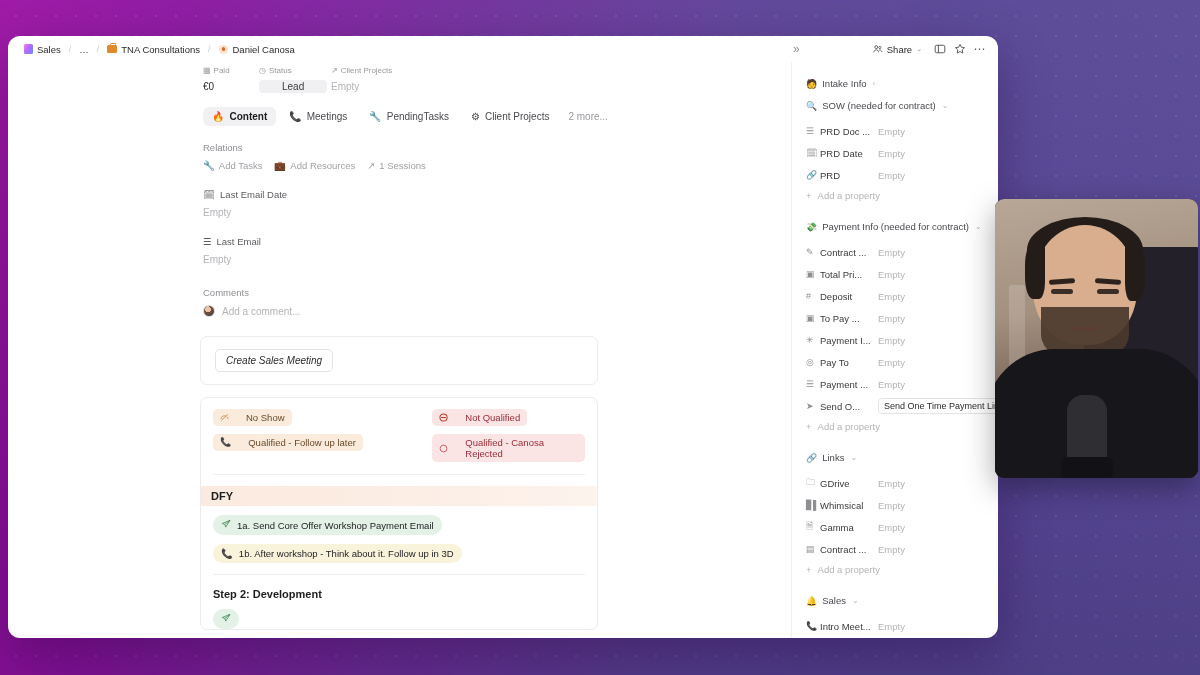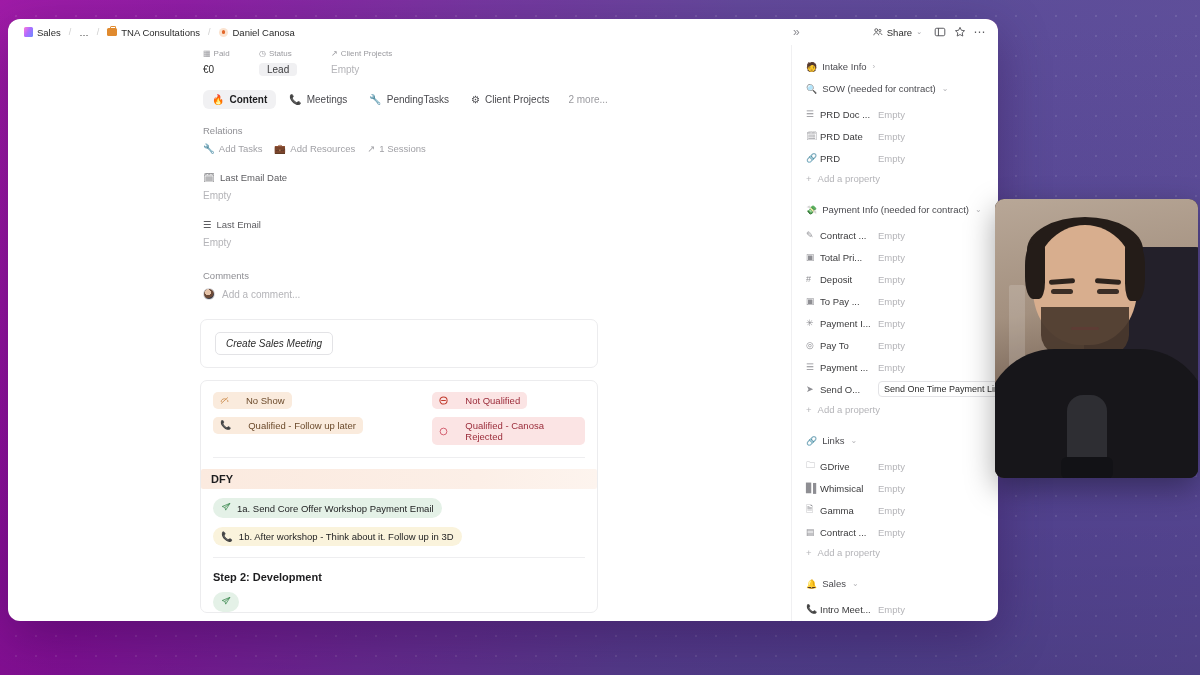--- a/index.html
+++ b/index.html
@@ -20,21 +20,21 @@
     pointer-events: none;
   }
   .backdrop-fade {
     position: absolute; inset: 0;
     background: linear-gradient(180deg, rgba(255,255,255,0.05) 0%, rgba(0,0,0,0.03) 70%, rgba(0,0,0,0.10) 100%);
     pointer-events: none;
   }
 
   
   .app-window {
-    position: absolute; left: 8px; top: 19px;
+    position: absolute; left: 8px; top: 36px;
     width: 990px; height: 602px;
     background: #701a75;
     border-radius: 12px;
     box-shadow: 0 16px 50px rgba(40,0,60,0.35);
     overflow: hidden;
     display: flex; flex-direction: column;
   }
 
   
   .topbar {
@@ -78,21 +78,21 @@
   
   .main-col { width: 783px; flex: 0 0 783px; position: relative; overflow: hidden; padding: 0 0 0 0; }
 
   
   .prop-strip { padding: 4px 0 0 195px; }
   .prop-row-heads { display: flex; gap: 0; font-size: 8px; color: #9a9a9f; height: 9px; overflow: hidden; }
   .prop-h { display: flex; align-items: center; gap: 3px; }
   .ph1 { width: 56px; } .ph2 { width: 72px; } .ph3 { width: 90px; }
   .prop-row-vals { display: flex; gap: 0; font-size: 10px; color: #2b2b2b; margin-top: 5px; align-items: center; }
   .pv1 { width: 56px; } .pv2 { width: 72px; } .pv3 { width: 90px; color: #b4b4b8; }
-  .chip-lead { display: inline-block; background: #f0f0f2; color: #3a3a3c; border-radius: 4px; padding: 1px 8px; font-size: 10px; }
+  .chip-lead { display: inline-block; background: #f0f0f2; color: #3a3a3c; border-radius: 4px; padding: 1px 23px; font-size: 10px; }
 
   
   .tabs { display: flex; align-items: center; gap: 4px; padding: 14px 0 0 195px; }
   .tab {
     display: flex; align-items: center; gap: 5px;
     font-size: 10px; color: #4a4a4f; padding: 4px 9px; border-radius: 6px; cursor: pointer; white-space: nowrap;
   }
   .tab.active { background: #f1f1f3; color: #1d1d1f; font-weight: 600; }
   .tab-more { font-size: 10px; color: #9a9a9f; padding: 4px 6px; border-radius: 6px; cursor: pointer; }
 

